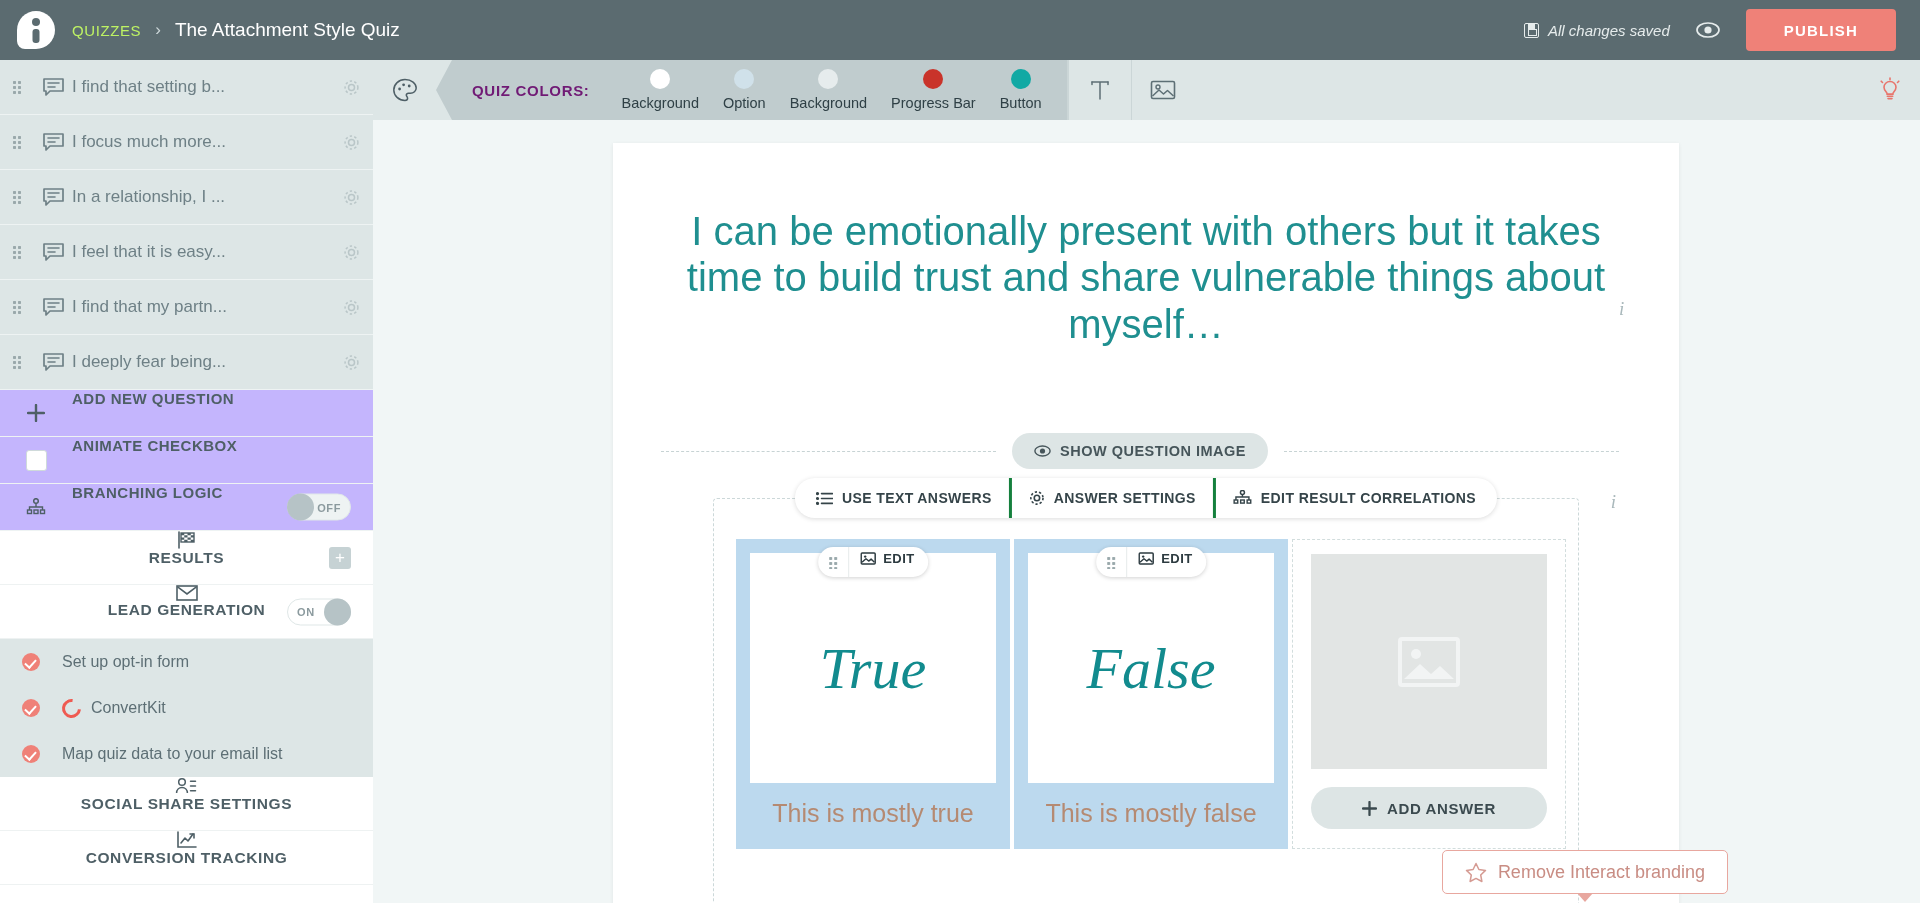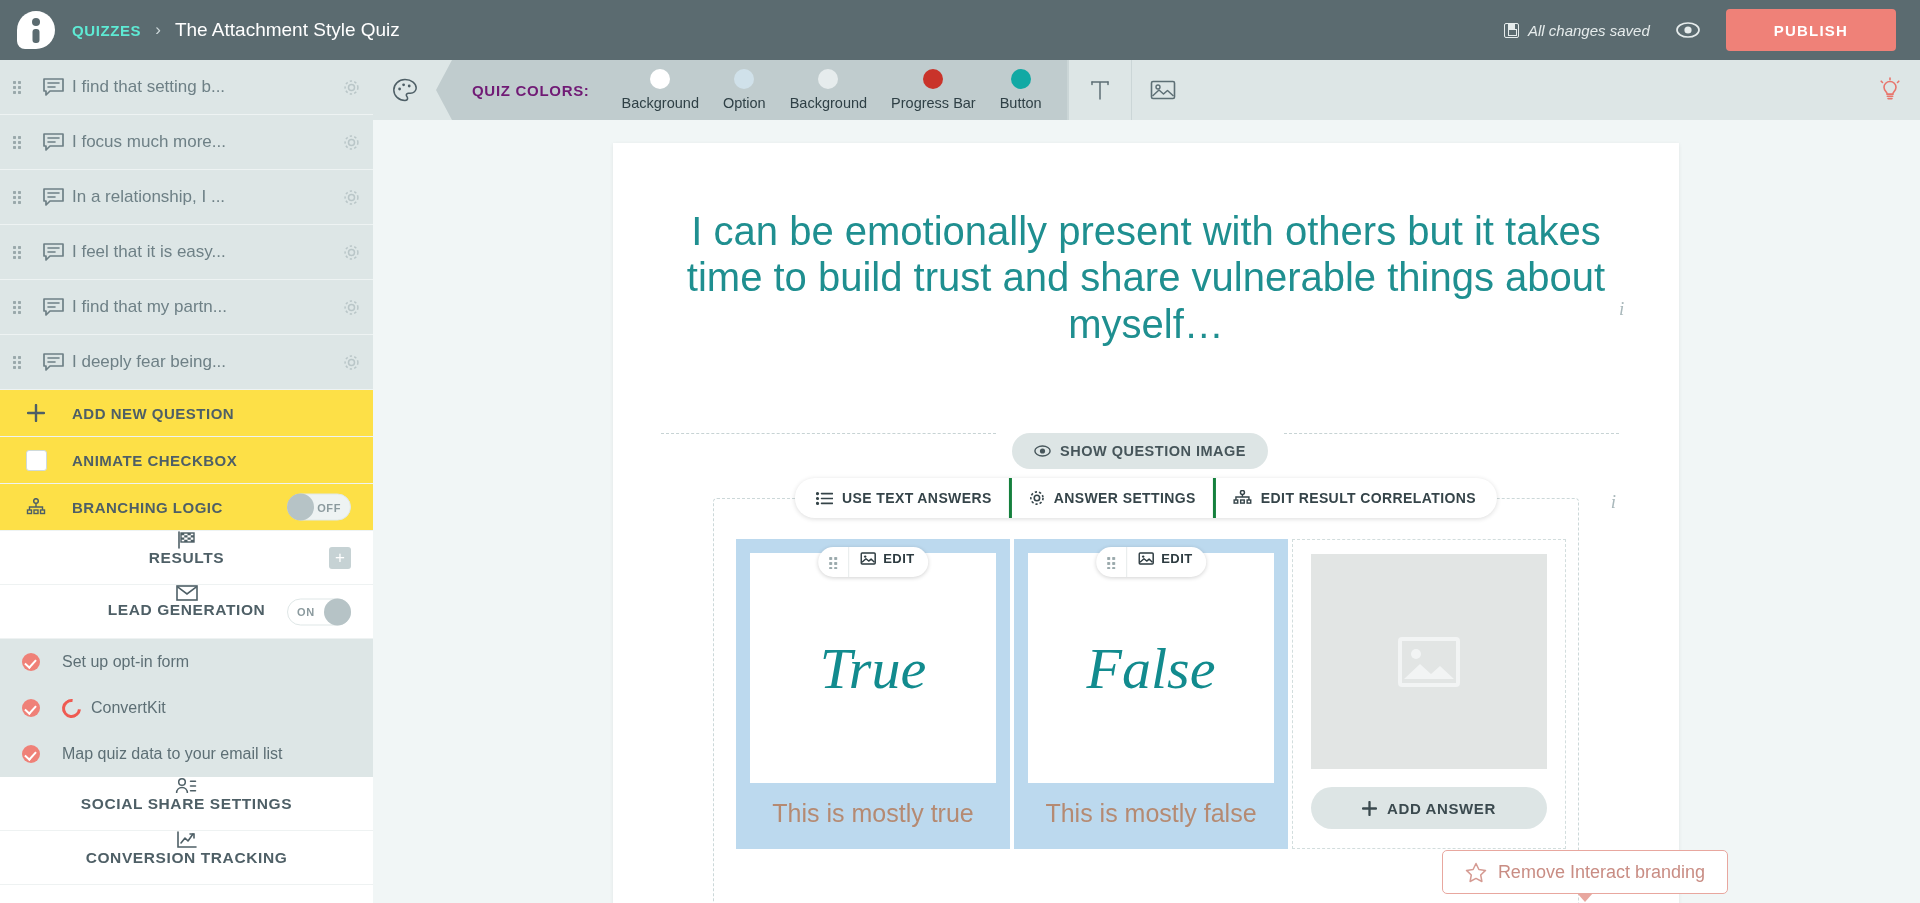--- a/index.html
+++ b/index.html
@@ -24,21 +24,21 @@
   .logo-circle::before {
     content: ""; position: absolute; left: 50%; top: 7px; transform: translateX(-50%);
     width: 8px; height: 8px; border-radius: 50%; background: #5b6b70;
   }
   .logo-circle::after {
     content: ""; position: absolute; left: 50%; top: 18px; transform: translateX(-50%);
     width: 7px; height: 14px; border-radius: 3px; background: #5b6b70;
   }
   .crumbs { display: flex; align-items: center; gap: 14px; }
   .crumb-root {
-    color: #5eead4; font-size: 15px; font-weight: bold; letter-spacing: .6px;
+    color: #bef264; font-size: 15px; font-weight: normal; letter-spacing: .6px;
   }
   .crumb-sep { color: #cdd7d9; font-size: 17px; }
   .crumb-title { color: #ffffff; font-size: 19px; }
   .topbar-right {
     margin-left: auto; display: flex; align-items: center; gap: 26px; padding-right: 24px;
   }
   .saved {
     display: flex; align-items: center; gap: 9px;
     color: #e6ecec; font-size: 15px; font-style: italic;
   }
@@ -50,21 +50,21 @@
     content: ""; position: absolute; left: 3px; top: 0; width: 7px; height: 5px;
     background: #e6ecec;
   }
   .floppy::after {
     content: ""; position: absolute; left: 2.5px; bottom: 1px; width: 7px; height: 5px;
     border: 1.4px solid #e6ecec;
   }
   .eye-btn { cursor: pointer; display:flex; align-items:center; }
   .publish-btn {
     background: #ef8178; color: #ffffff; border: none; border-radius: 4px;
-    height: 42px; padding: 0 48px; font-size: 15px; font-weight: bold;
+    height: 42px; padding: 0 38px; font-size: 15px; font-weight: bold;
     letter-spacing: 1.2px; cursor: pointer; font-family: "Liberation Sans", sans-serif;
   }
 
   
   .sidebar {
     position: absolute; left: 0; top: 60px; width: 373px; height: 843px;
     background: #ffffff; overflow: hidden;
   }
   .q-row {
     height: 55px; background: #dde6e6; display: flex; align-items: center;
@@ -80,21 +80,21 @@
     background-repeat: repeat-y;
   }
   .bubble-ico { width: 38px; flex: none; display: flex; justify-content: center; }
   .q-label {
     color: #6e8086; font-size: 17px; flex: 1; overflow: hidden;
     white-space: nowrap; text-overflow: ellipsis; padding-right: 8px;
   }
   .gear-slot { width: 44px; flex: none; display: flex; justify-content: center; opacity: .45; }
 
   .side-action {
-    height: 47px; background: #fde047; display: flex; align-items: center;
+    height: 47px; background: #c4b5fd; display: flex; 
     border-bottom: 1px solid #eef3f3; cursor: pointer; position: relative;
   }
   .side-action .ico-slot { width: 72px; flex: none; display: flex; justify-content: center; align-items: center; }
   .side-action .lbl {
     color: #4e5f66; font-size: 15px; font-weight: bold; letter-spacing: .5px;
   }
   .chk-box {
     width: 21px; height: 21px; background: #ffffff; border: 1px solid #cfdada;
     border-radius: 3px;
   }
@@ -196,21 +196,21 @@
     margin: 65px 62px 0 62px; text-align: center; color: #1f8f90;
     font-size: 40px; line-height: 1.16; font-weight: normal;
   }
   .info-dot {
     position: absolute; color: #a9b8bb; font-size: 19px; font-style: italic;
     font-family: "Liberation Serif", serif; cursor: pointer;
   }
 
   .dash-row {
     position: absolute; left: 48px; right: 60px; top: 290px;
-    display: flex; 
+    display: flex; align-items: center;
   }
   .dash-line { flex: 1; border-top: 1.5px dashed #c7d3d4; }
   .pill {
     background: #dde5e5; color: #46555a; border: none; border-radius: 18px;
     height: 36px; padding: 0 22px; display: flex; align-items: center; gap: 9px;
     font-size: 14.5px; font-weight: bold; letter-spacing: .5px; cursor: pointer;
     font-family: "Liberation Sans", sans-serif; margin: 0 16px; white-space: nowrap;
   }
 
   .ans-box {

